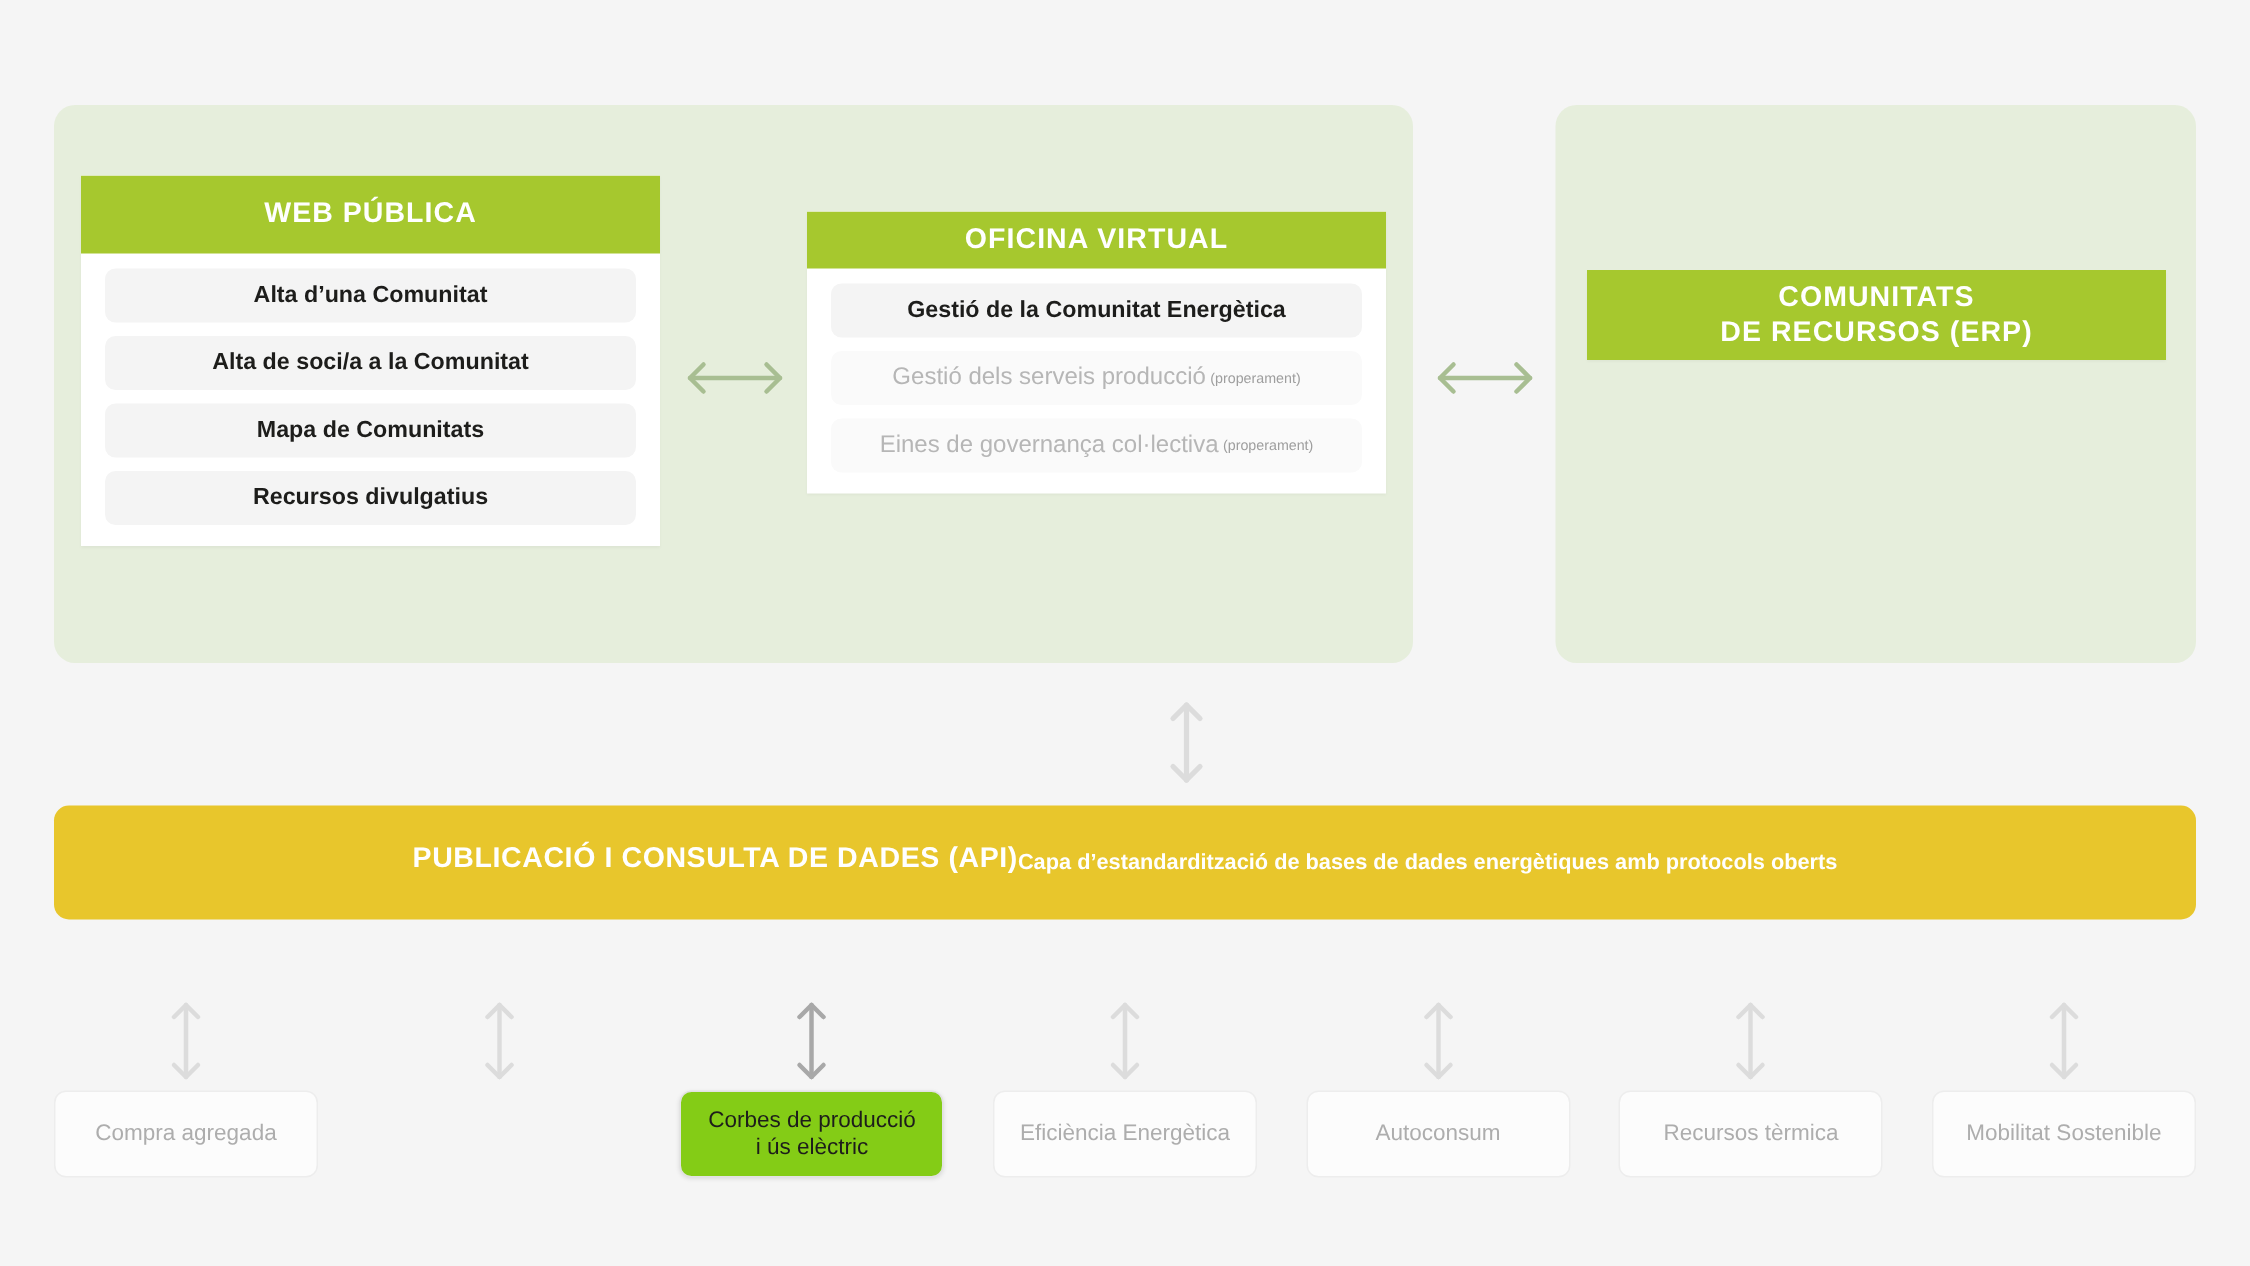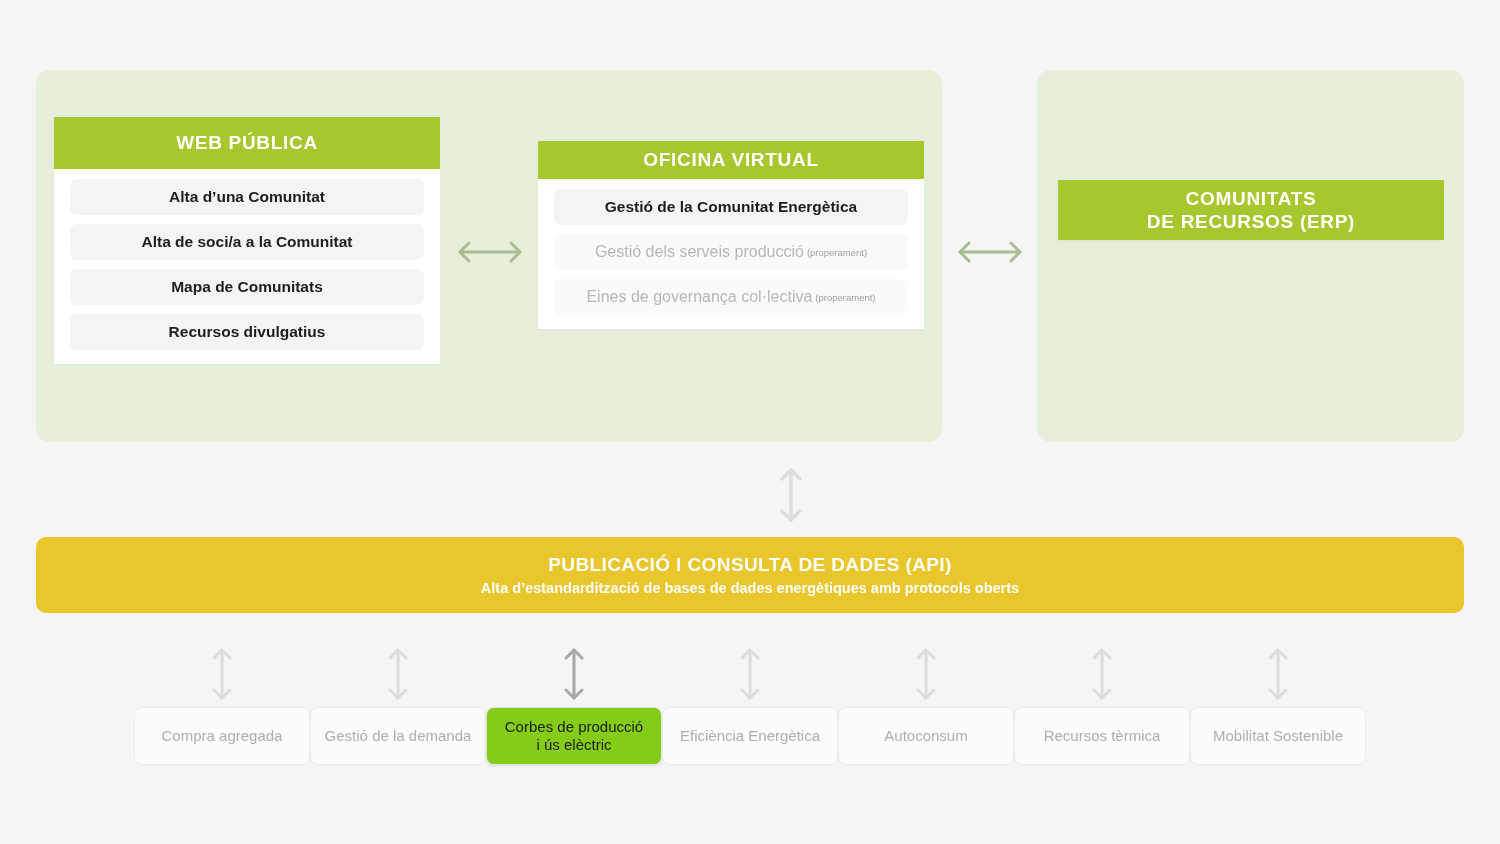--- a/index.html
+++ b/index.html
@@ -82,32 +82,32 @@
   
   .arrow-h{position:absolute;}
   #arrow-web-oficina{left:452px;top:238px;}
   #arrow-oficina-erp{left:952px;top:238px;}
   #arrow-api-top{position:absolute;left:775px;top:462px;}
 
   
   #api-banner{
     position:absolute;left:36px;top:537px;width:1428px;height:76px;
     background:#E8C62C;border-radius:10px;
-    display:flex;flex-direction:column;align-items:center;justify-content:center;
+    display:flex;flex-direction:row;align-items:center;justify-content:center;
     color:#FFFFFF;
   }
   #api-banner .api-title{
     font-size:19px;font-weight:bold;letter-spacing:.4px;margin-bottom:4px;
   }
   #api-banner .api-sub{font-size:14.5px;font-weight:bold;}
 
   
   #bottom-row{
-    position:absolute;left:36px;top:641px;width:1428px;height:150px;
-    display:flex;justify-content:center;
+    position:absolute;left:36px;top:661px;width:1428px;height:150px;
+    display:flex;justify-content:space-between;
   }
   .bottom-col{
     width:176px;
     display:flex;flex-direction:column;align-items:center;
   }
   .bottom-col .vtick{height:66px;display:flex;align-items:center;justify-content:center;}
   .pill{
     width:100%;height:58px;
     background:#FCFCFC;
     border:1px solid #EDEDED;
@@ -196,21 +196,21 @@
       <g stroke="#DCDCDC" stroke-width="3.5" fill="none" stroke-linecap="round" stroke-linejoin="round">
         <line x1="16" y1="8" x2="16" y2="58"></line>
         <polyline points="7,17 16,8 25,17"></polyline>
         <polyline points="7,49 16,58 25,49"></polyline>
       </g>
     </svg>
   </div>
 
   <div id="api-banner">
     <div class="api-title">PUBLICACIÓ I CONSULTA DE DADES (API)</div>
-    <div class="api-sub">Alta d’estandardització de bases de dades energètiques amb protocols oberts</div>
+    <div class="api-sub">Capa d’estandardització de bases de dades energètiques amb protocols oberts</div>
   </div>
 
   <div id="bottom-row">
 
     <div class="bottom-col">
       <div class="vtick">
         <svg width="28" height="60" viewBox="0 0 28 60">
           <g stroke="#DCDCDC" stroke-width="3" fill="none" stroke-linecap="round" stroke-linejoin="round">
             <line x1="14" y1="6" x2="14" y2="54"></line>
             <polyline points="6,14 14,6 22,14"></polyline>
@@ -224,21 +224,20 @@
     <div class="bottom-col">
       <div class="vtick">
         <svg width="28" height="60" viewBox="0 0 28 60">
           <g stroke="#DCDCDC" stroke-width="3" fill="none" stroke-linecap="round" stroke-linejoin="round">
             <line x1="14" y1="6" x2="14" y2="54"></line>
             <polyline points="6,14 14,6 22,14"></polyline>
             <polyline points="6,46 14,54 22,46"></polyline>
           </g>
         </svg>
       </div>
-      <div class="pill">Gestió de la demanda</div>
     </div>
 
     <div class="bottom-col">
       <div class="vtick">
         <svg width="28" height="60" viewBox="0 0 28 60">
           <g stroke="#A8A8A8" stroke-width="3" fill="none" stroke-linecap="round" stroke-linejoin="round">
             <line x1="14" y1="6" x2="14" y2="54"></line>
             <polyline points="6,14 14,6 22,14"></polyline>
             <polyline points="6,46 14,54 22,46"></polyline>
           </g>

